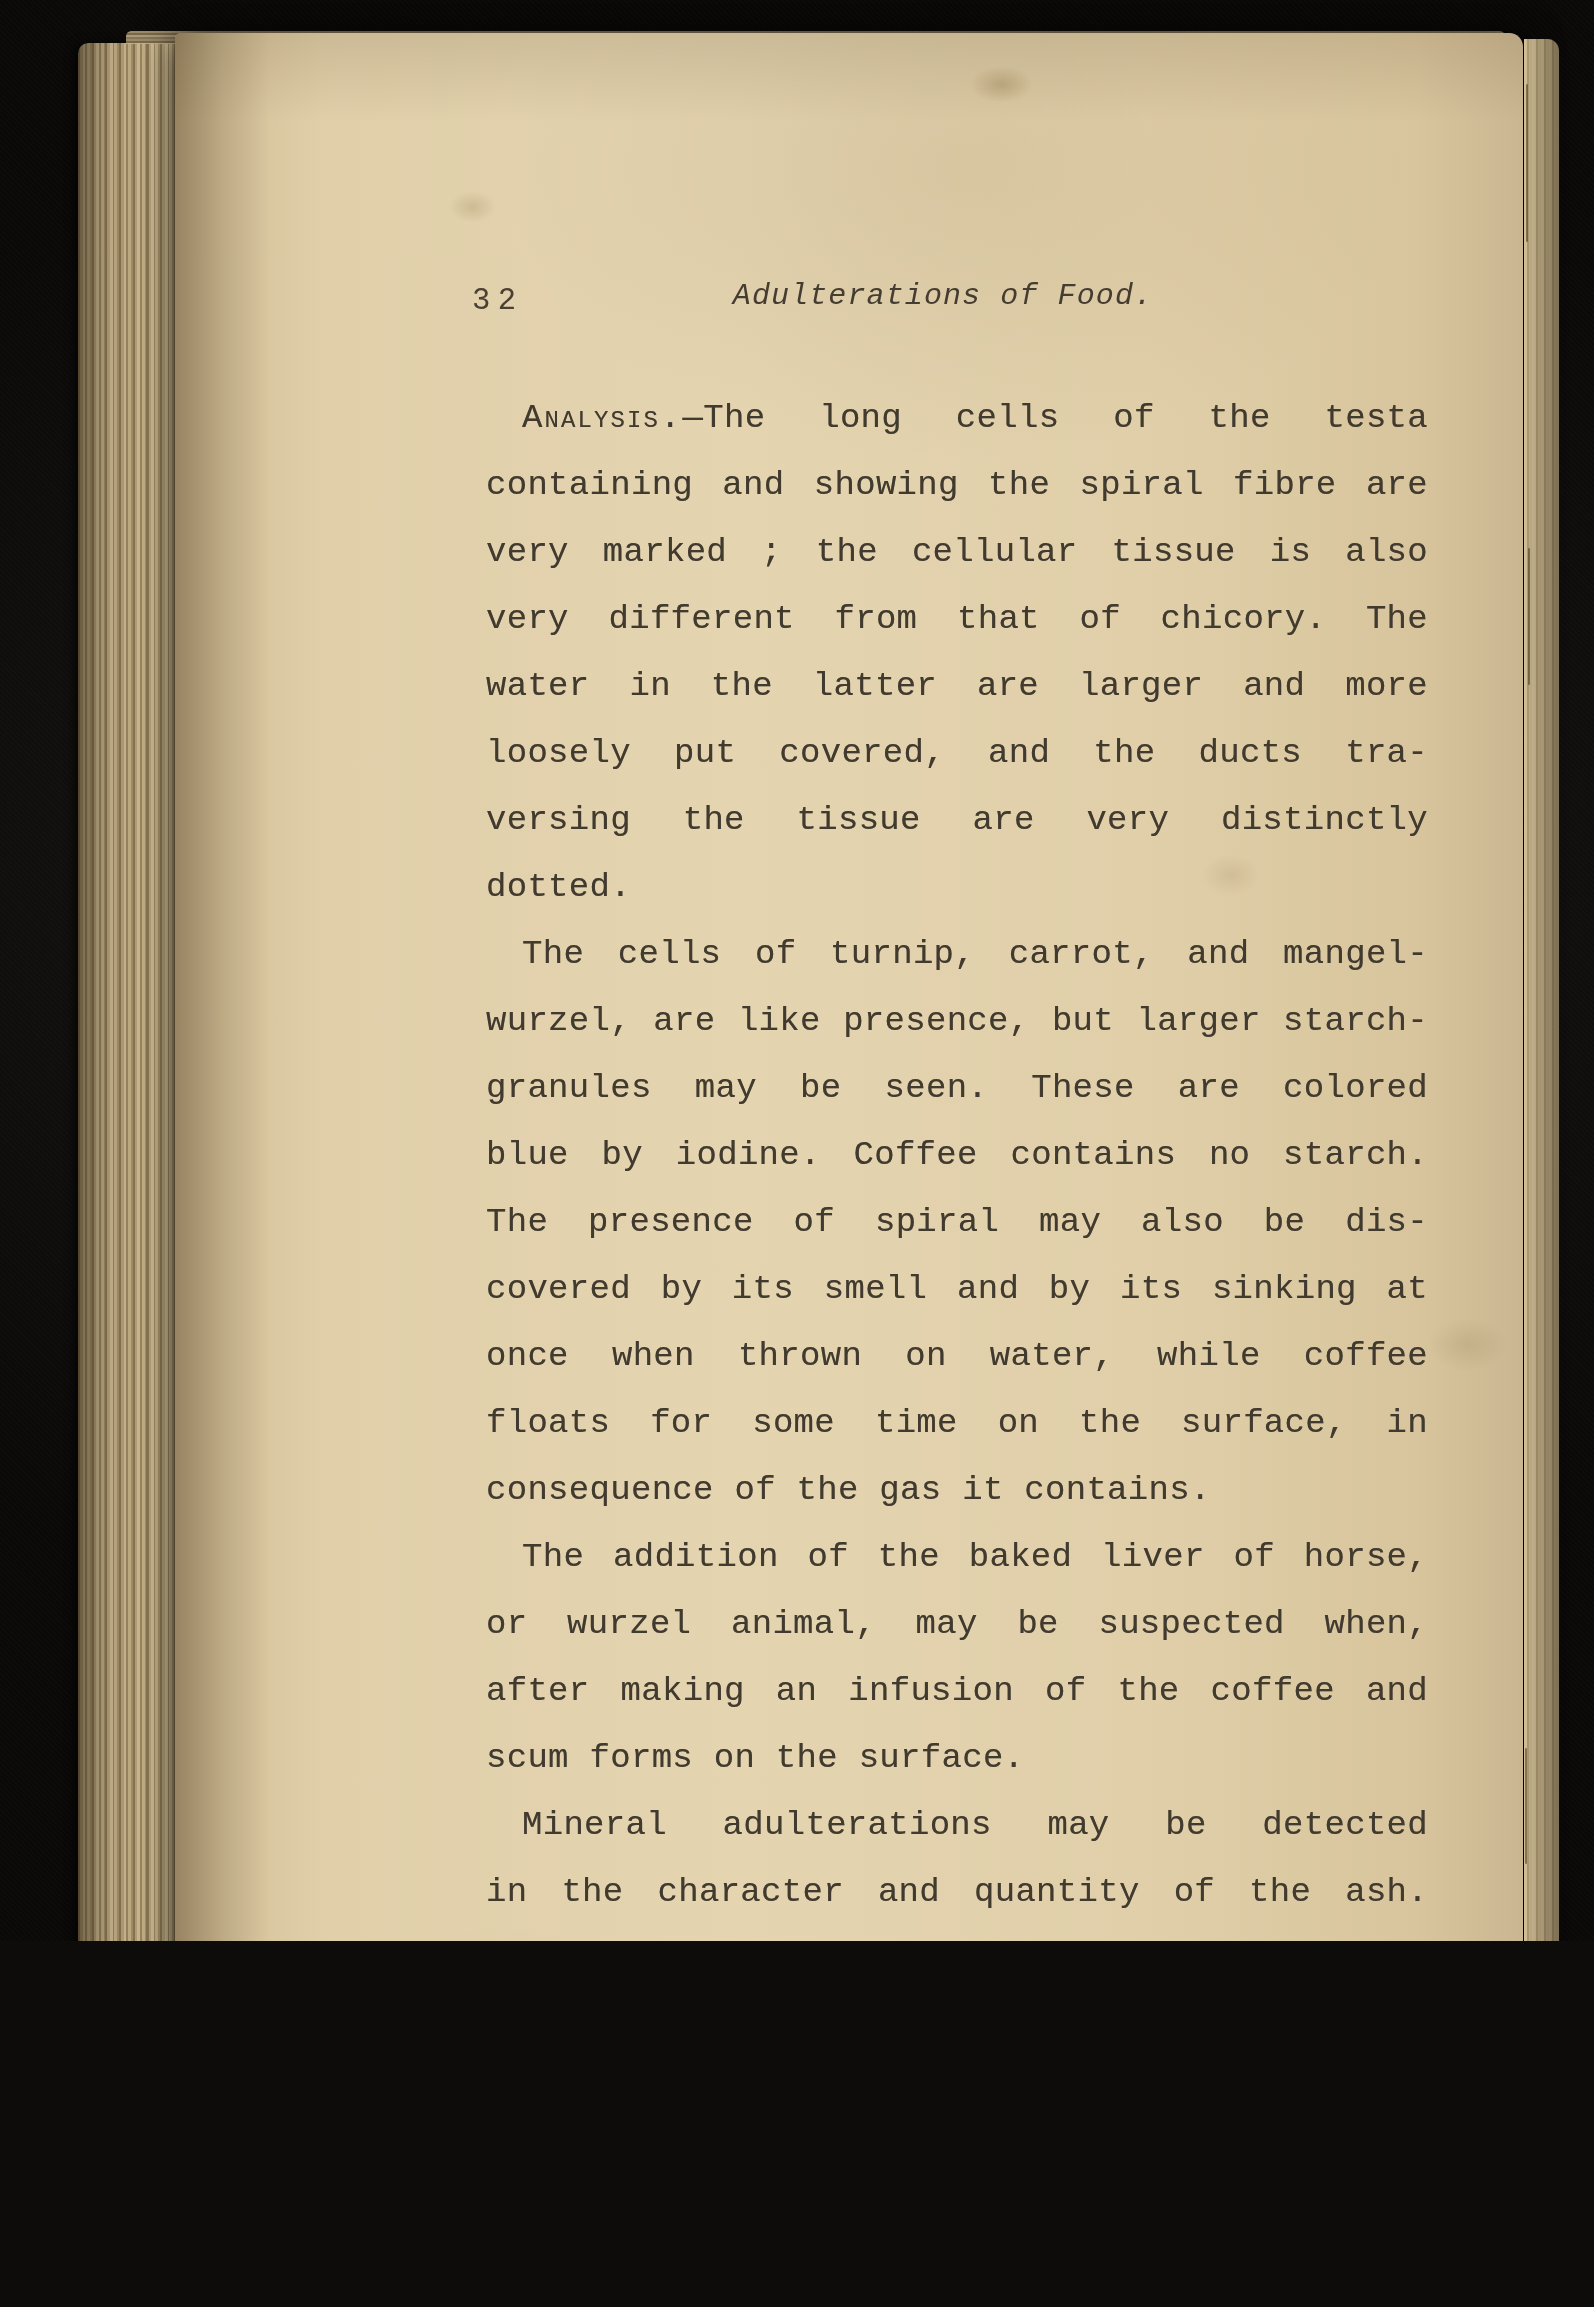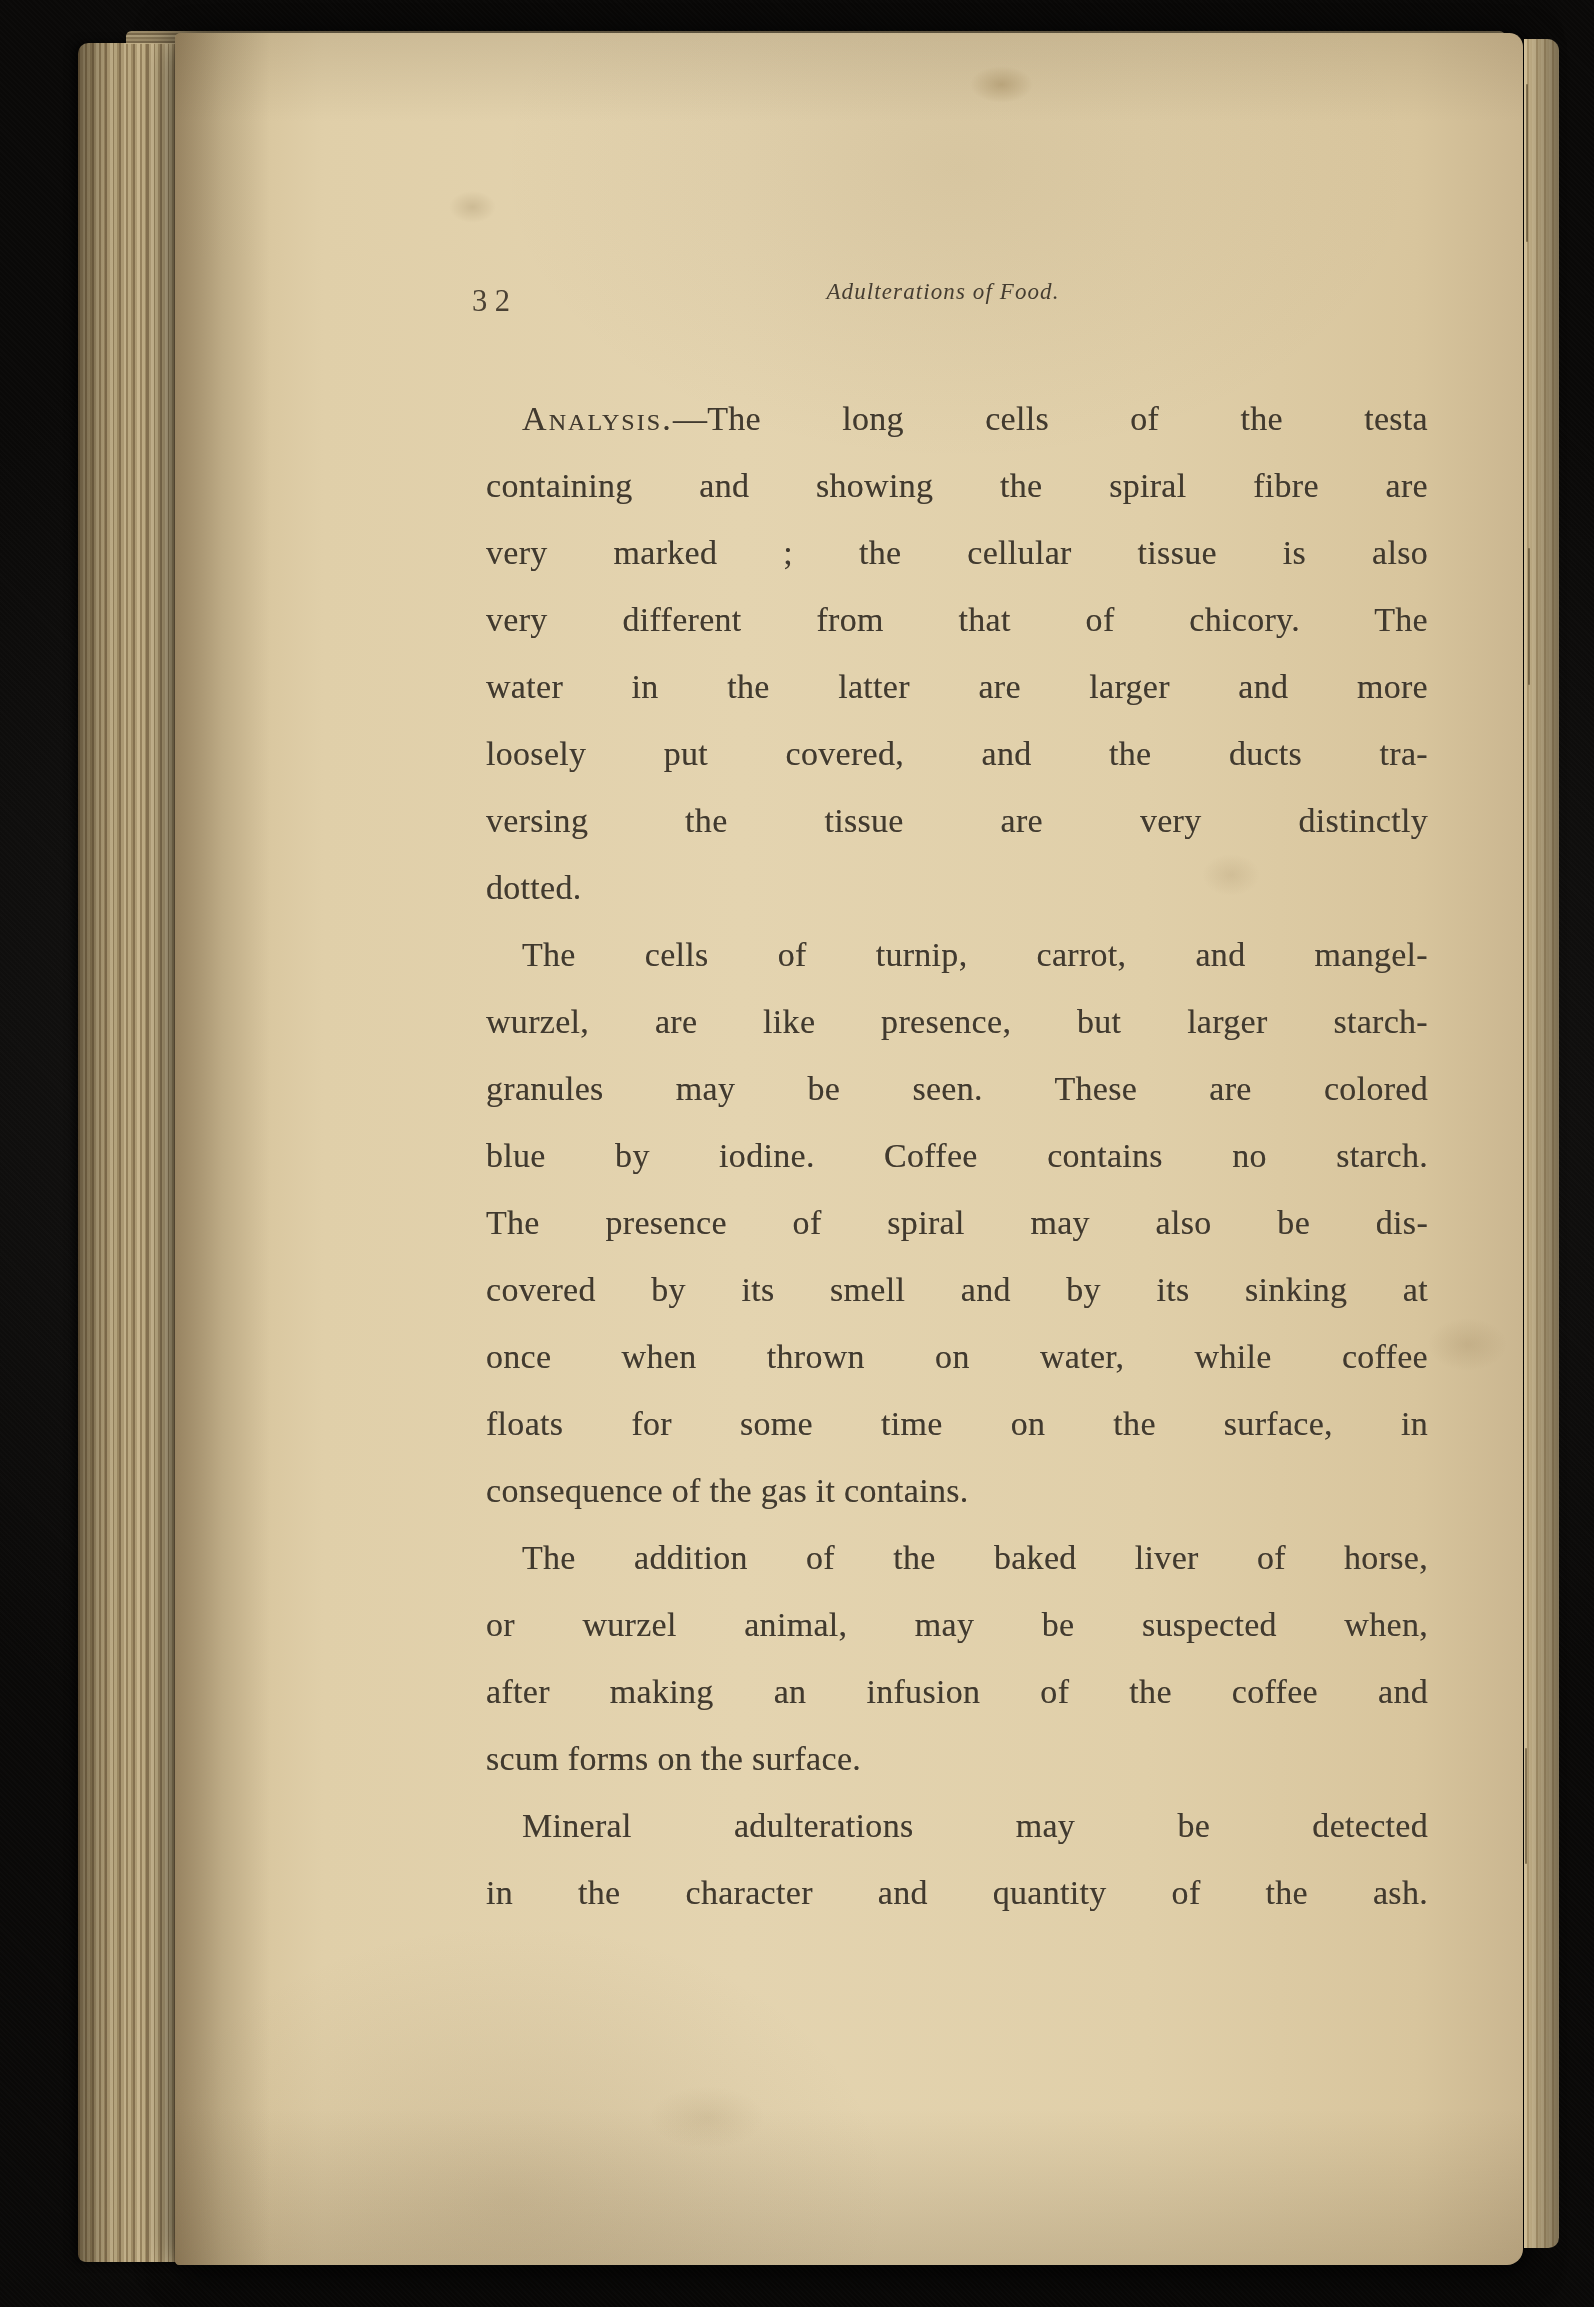--- a/index.html
+++ b/index.html
@@ -1,24 +1,24 @@
 <!DOCTYPE html>
 <html style="font-size:8.4px"><head>
 <meta charset="utf-8">
 <style>
   html, body { margin: 0; padding: 0; background: #0d0c0a; }
   .scene {
     position: relative;
     width: 1594px;
-    height: 2307px;
+    height: 1941px;
     overflow: hidden;
     background:
       repeating-linear-gradient(45deg, rgba(255,255,255,0.012) 0 1.6px, transparent 1.6px 3.7px),
       radial-gradient(1158px 842px at 50% 45%, #1a1915 0%, #121110 55%, #0a0908 100%);
-    font-family: Liberation Serif, serif;
+    font-family: Liberation Mono, monospace;
   }
 
   
   .page-stack {
     position: absolute;
     left: 78px; top: 43px;
     width: 103px; height: 2219px;
     border-radius: 10.5px 0 0 7.4px;
     background:
       linear-gradient(90deg, rgba(40,30,15,0.55) 0%, rgba(40,30,15,0.12) 30%, rgba(0,0,0,0) 70%),
@@ -101,21 +101,21 @@
   }
   .pagenum {
     position: absolute; left: 0; top: 5.3px;
     font-size: 30.5px; letter-spacing: 7.4px;
     color: #4a4134;
   }
   .running-title {
     display: block; width: 100%;
     text-align: center;
     font-style: italic;
-    font-size: 23px;
+    font-size: 30px;
     letter-spacing: 1.1px;
     color: #453d31;
   }
 
   .body-text {
     position: absolute;
     left: 311px; top: 352px;
     width: 942px;
     font-size: 34px;
     line-height: 67px;

